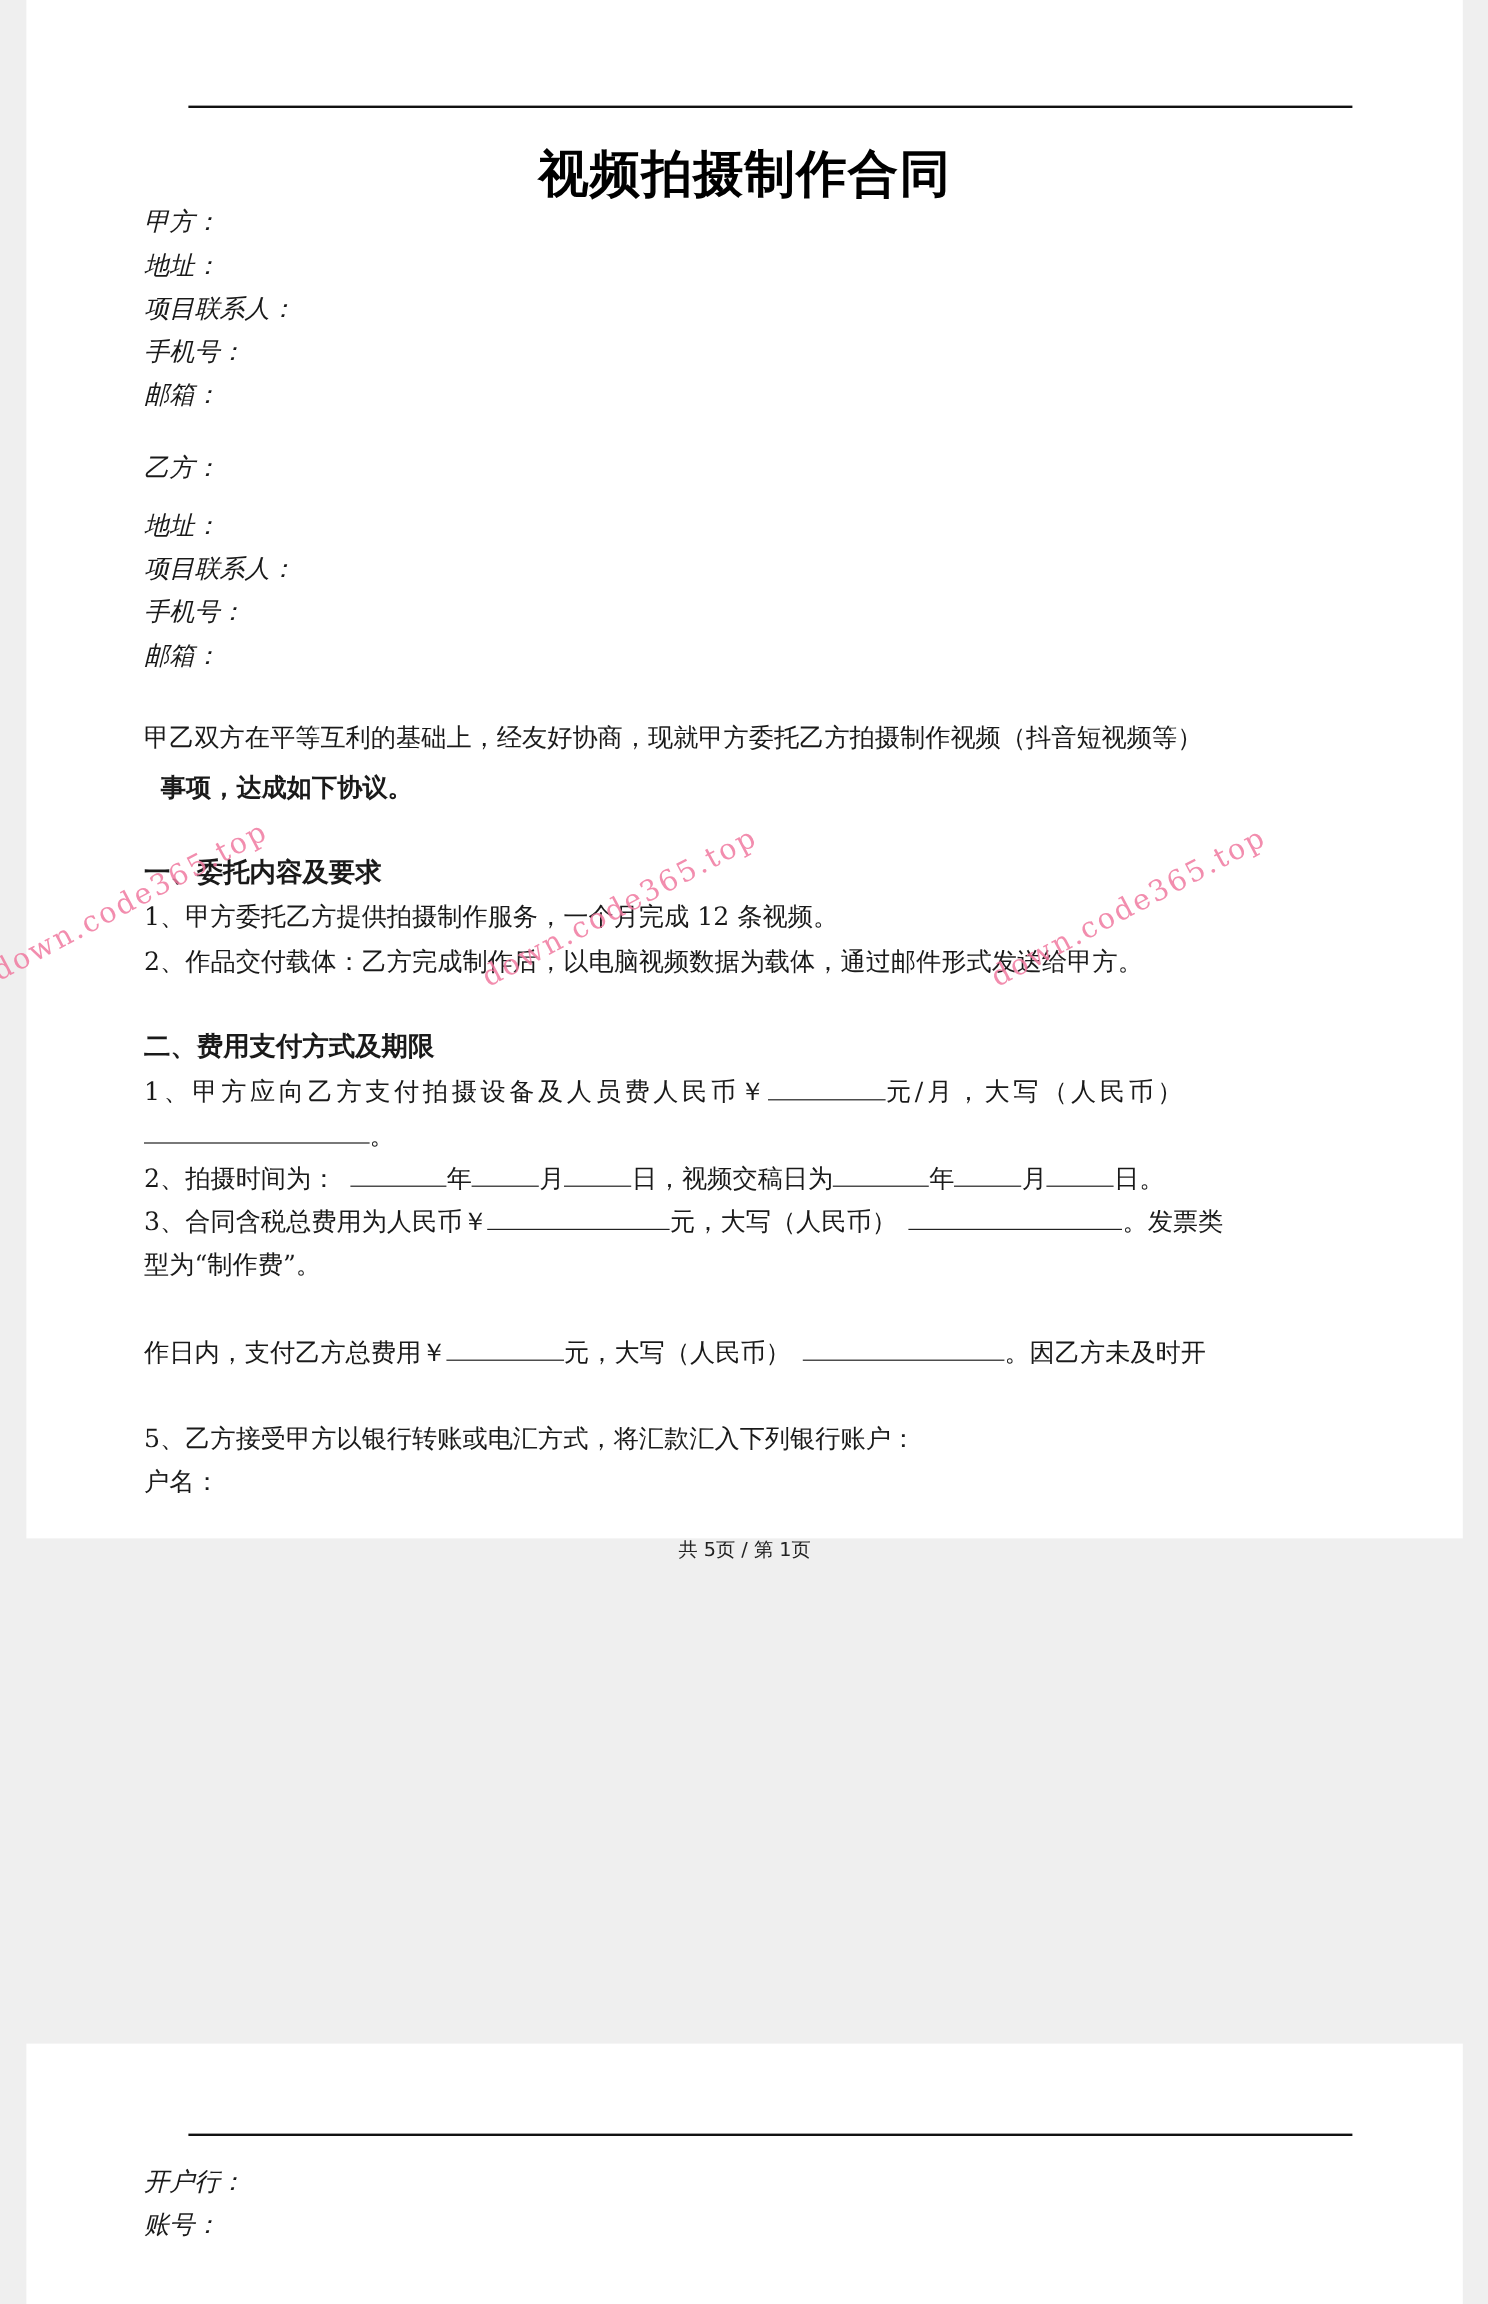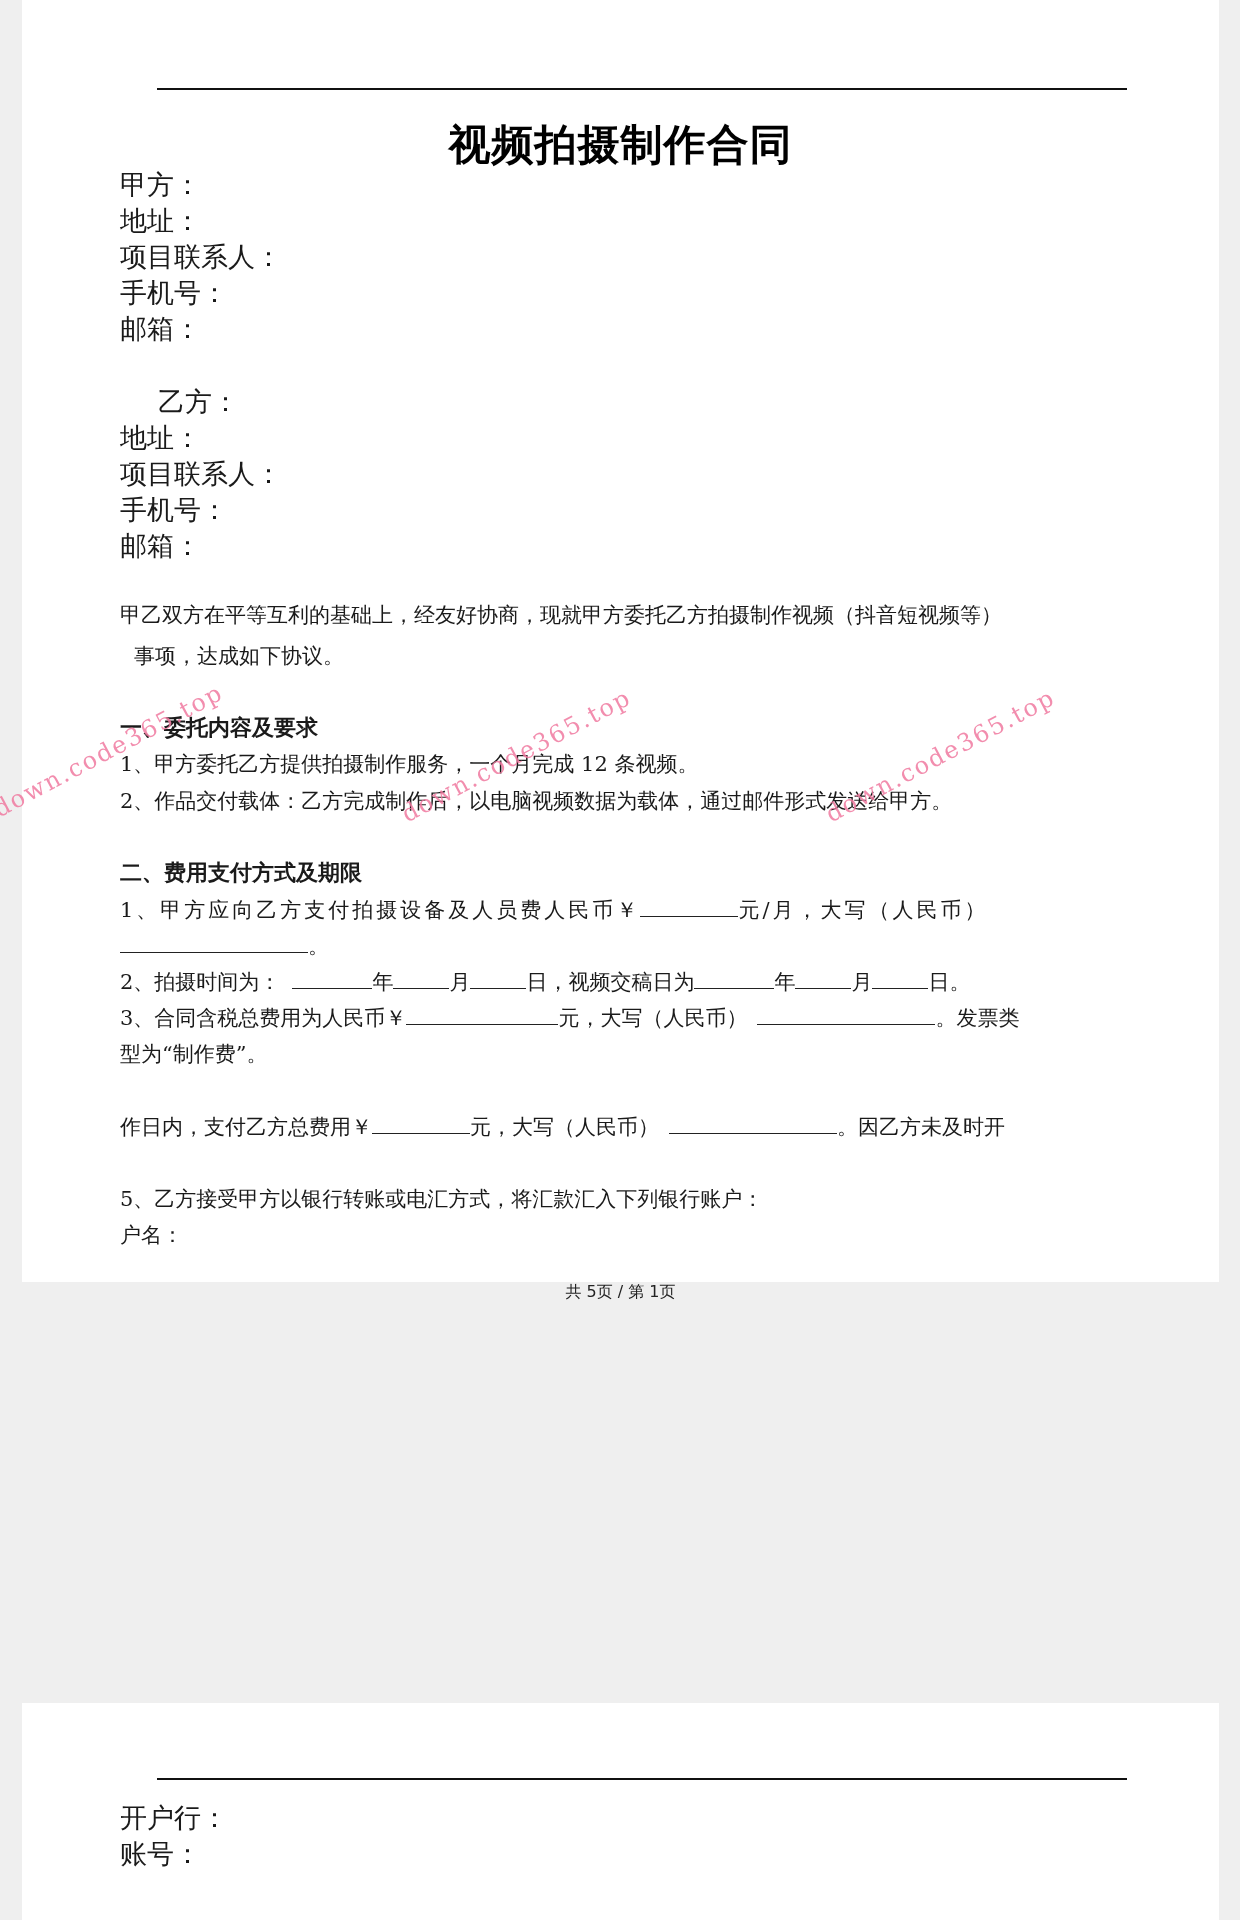--- a/index.html
+++ b/index.html
@@ -21,21 +21,21 @@
   }
   .title {
     position:absolute; top:117px; left:0; width:100%; text-align:center;
     font-family:"DejaVu Sans", "Liberation Sans", sans-serif;
     font-weight:bold; font-size:42px; letter-spacing:1px; color:#000;
   }
   .line {
     position:absolute; left:98px; font-size:21px; line-height:30px; white-space:nowrap;
   }
   .label {
-    font-family:"DejaVu Sans", "Liberation Sans", sans-serif; font-size:27px;
+    font-family:"DejaVu Sans", "Liberation Sans", sans-serif; font-size:21px;font-style:italic;
   }
   .heading {
     position:absolute; left:98px;
     font-family:"DejaVu Sans", "Liberation Sans", sans-serif;
     font-weight:bold; font-size:22px; line-height:30px;
   }
   .blank {
     display:inline-block; border-bottom:1.5px solid #222; height:22px; vertical-align:baseline;
   }
   .footer {
@@ -55,28 +55,28 @@
 <div class="page" id="page1">
   <div class="rule" style="top:88px;"></div>
   <div class="title">视频拍摄制作合同</div>
 
   <div class="line label" style="top:170px;">甲方：</div>
   <div class="line label" style="top:206px;">地址：</div>
   <div class="line label" style="top:242px;">项目联系人：</div>
   <div class="line label" style="top:278px;">手机号：</div>
   <div class="line label" style="top:314px;">邮箱：</div>
 
-  <div class="line label" style="top:387px;margin-left:38px;">乙方：</div>
+  <div class="line label" style="top:375px;">乙方：</div>
   <div class="line label" style="top:423px;">地址：</div>
   <div class="line label" style="top:459px;">项目联系人：</div>
   <div class="line label" style="top:495px;">手机号：</div>
   <div class="line label" style="top:531px;">邮箱：</div>
 
   <div class="line" style="top:600px;">甲乙双方在平等互利的基础上，经友好协商，现就甲方委托乙方拍摄制作视频（抖音短视频等）</div>
-  <div class="line" style="top:641px; left:112px;">事项，达成如下协议。</div>
+  <div class="line" style="top:641px; left:112px;font-weight:bold;">事项，达成如下协议。</div>
 
   <div class="heading" style="top:713px;">一、委托内容及要求</div>
   <div class="line" style="top:749px;">1、甲方委托乙方提供拍摄制作服务，一个月完成 12 条视频。</div>
   <div class="line" style="top:786px;">2、作品交付载体：乙方完成制作后，以电脑视频数据为载体，通过邮件形式发送给甲方。</div>
 
   <div class="heading" style="top:858px;">二、费用支付方式及期限</div>
 
   <div class="line wide" style="top:894px;">
     <span>1、甲方应向乙方支付拍摄设备及人员费人民币￥</span><span class="blank" style="width:98px;"></span><span>元/月，大写（人民币）</span>
   </div>

